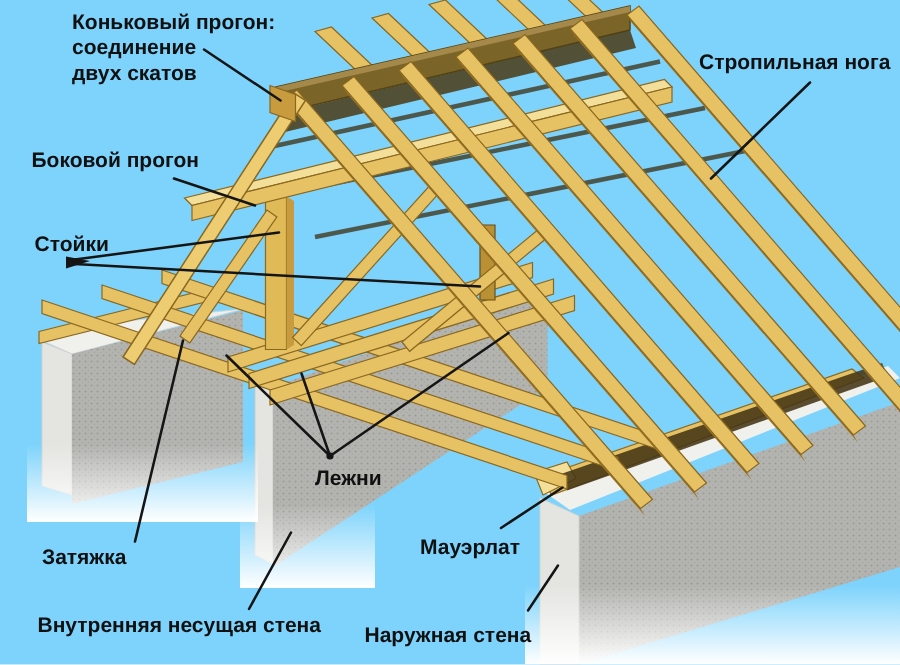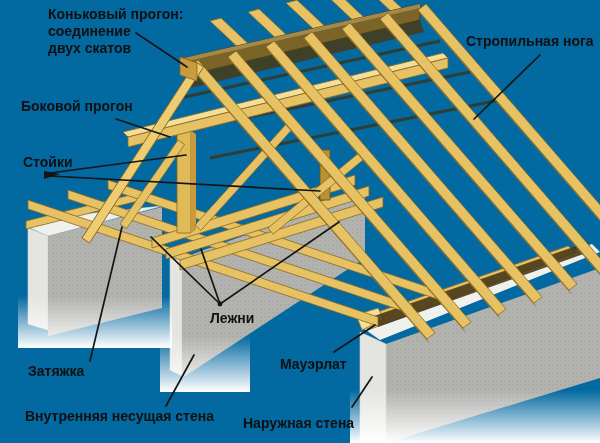--- a/index.html
+++ b/index.html
@@ -1,16 +1,16 @@
 <!DOCTYPE html>
 <html><head>
 <meta charset="utf-8">
 <style>
   html,body { margin:0; padding:0; background:#ffffff; }
-  .stage { position:relative; width:600px; height:443px; background:#0369a1; overflow:hidden;
+  .stage { position:relative; width:600px; height:443px; background:#7dd3fc; overflow:hidden;
            font-family:"Liberation Sans", sans-serif; }
   svg { display:block; }
   .wd  { fill:#e6c264; stroke:#8a681f; stroke-width:.8; }
   .wdl { fill:#f3df9a; stroke:#8a681f; stroke-width:.8; }
   .wdd { fill:#c79b3e; stroke:#8a681f; stroke-width:.8; }
   .ldr { stroke:#151515; stroke-width:1.7; fill:none; stroke-linecap:round; }
   .lbl { font:700 14px "Liberation Sans", sans-serif; fill:#101010; }
 </style>
 </head>
 <body>

